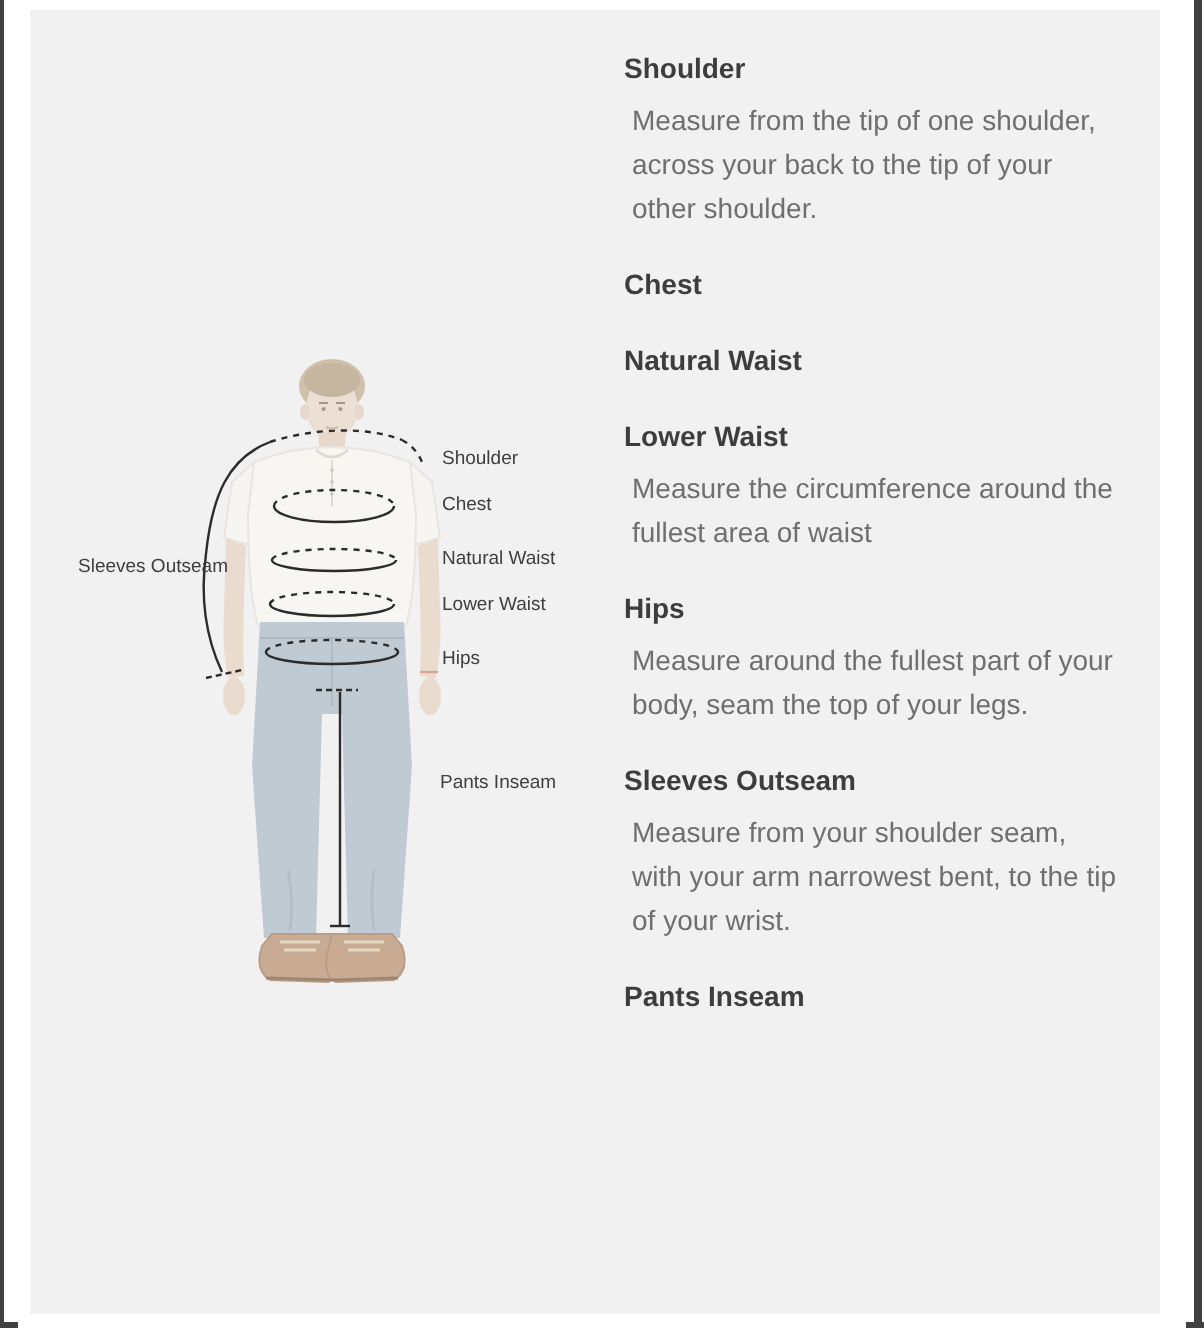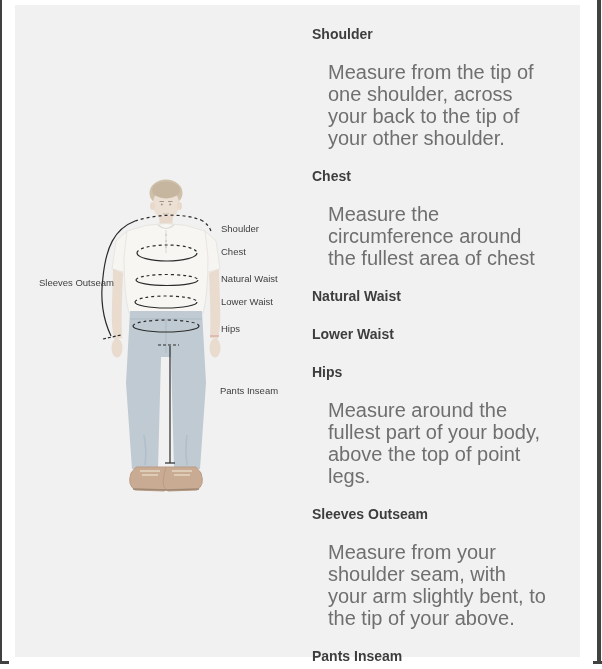--- a/index.html
+++ b/index.html
@@ -17,21 +17,21 @@
 
   
   .figure-wrap{position:absolute;left:0;top:0;width:300px;height:652px;}
   .figure-wrap svg{display:block;}
   .diagram-label{font-family:"Liberation Sans", sans-serif;font-size:9.5px;fill:#3e3e3e;}
 
   
   .descriptions{position:absolute;left:297px;top:18px;width:252px;}
   .section{margin:0 0 16px 0;}
   .section h3{margin:0;font-size:14px;line-height:22px;font-weight:bold;color:#3d3d3d;}
-  .section p{margin:16px;font-size:20px;line-height:22px;color:#6f6f6f;}
+  .section p{margin:4px;font-size:14px;line-height:22px;color:#6f6f6f;}
 </style>
 </head>
 <body>
 
 <div class="page">
 
   <div class="edge-left"></div>
   <div class="edge-right"></div>
   <div class="foot-left"></div>
   <div class="foot-right"></div>
@@ -125,39 +125,39 @@
 
     <div class="descriptions">
 
       <div class="section">
         <h3>Shoulder</h3>
         <p>Measure from the tip of one shoulder, across your back to the tip of your other shoulder.</p>
       </div>
 
       <div class="section">
         <h3>Chest</h3>
-        <p>Measure the circumference around the fullest area of chest</p>
       </div>
 
       <div class="section">
         <h3>Natural Waist</h3>
       </div>
 
       <div class="section">
         <h3>Lower Waist</h3>
+        <p>Measure the circumference around the fullest area of waist</p>
       </div>
 
       <div class="section">
         <h3>Hips</h3>
-        <p>Measure around the fullest part of your body, above the top of point legs.</p>
+        <p>Measure around the fullest part of your body, seam the top of your legs.</p>
       </div>
 
       <div class="section">
         <h3>Sleeves Outseam</h3>
-        <p>Measure from your shoulder seam, with your arm slightly bent, to the tip of your above.</p>
+        <p>Measure from your shoulder seam, with your arm narrowest bent, to the tip of your wrist.</p>
       </div>
 
       <div class="section">
         <h3>Pants Inseam</h3>
       </div>
 
     </div>
   </div>
 </div>
 

